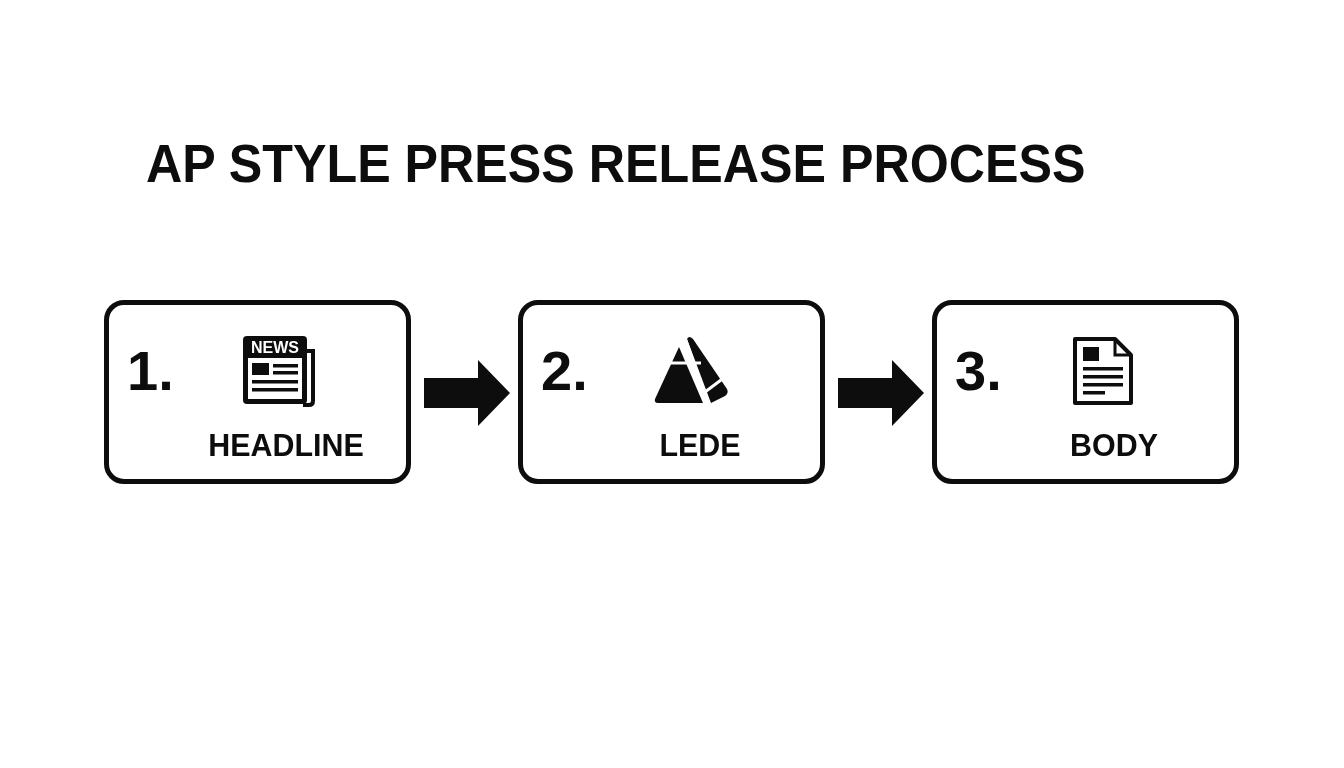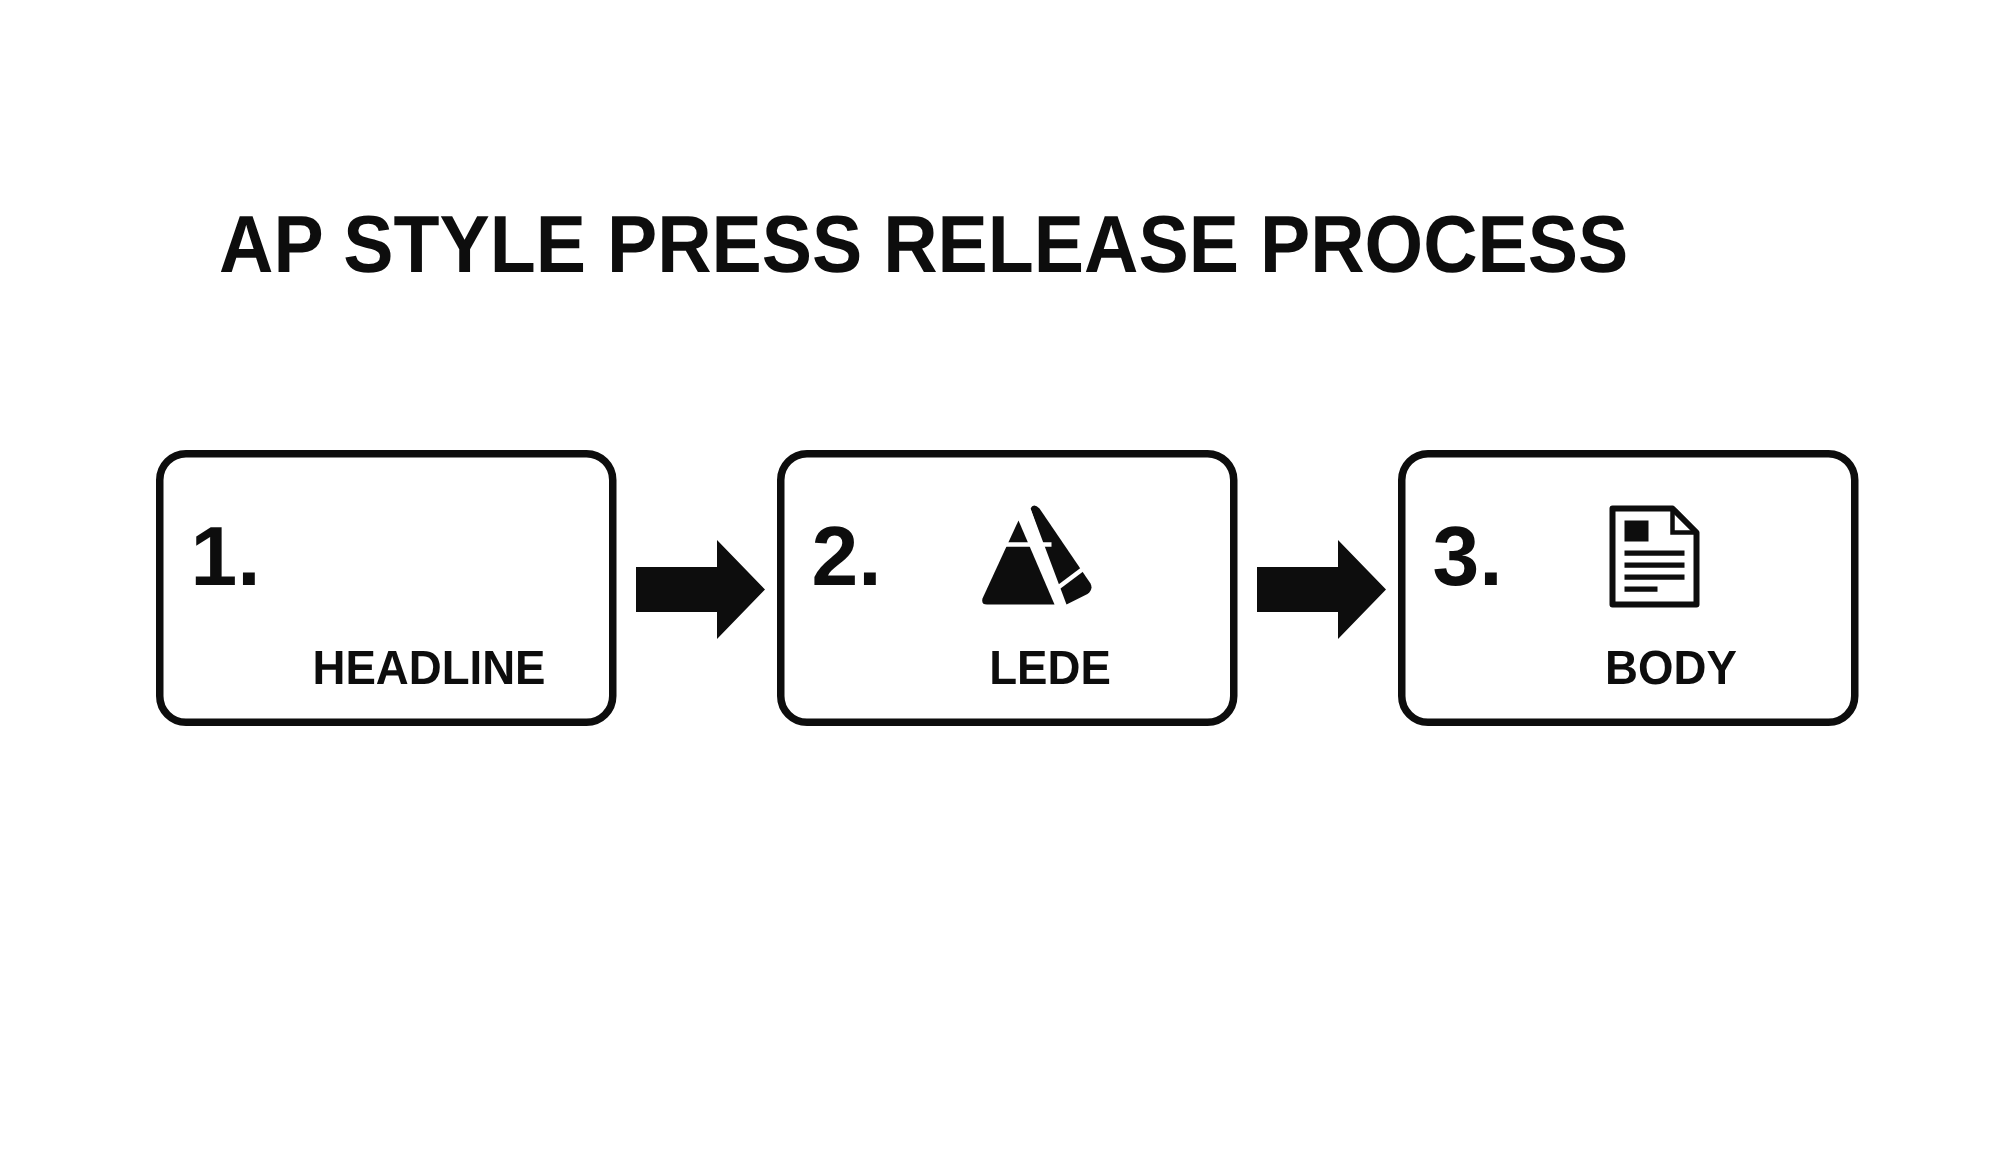--- a/index.html
+++ b/index.html
@@ -30,20 +30,33 @@
   }
   .arrow { position: absolute; top: 360px; width: 86px; height: 66px; }
 </style>
 </head>
 <body>
 
 <div class="title">AP STYLE PRESS RELEASE PROCESS</div>
 
 <div class="step" style="left:104px;">
   <div class="step-num">1.</div>
+  <div class="step-icon">
+    <svg width="82" height="80" viewBox="0 0 82 80">
+      <rect x="6" y="5" width="64" height="68" rx="4" fill="#0d0d0d"></rect>
+      <rect x="11" y="27" width="54" height="41" fill="#ffffff"></rect>
+      <text x="38" y="22" text-anchor="middle" font-family="Liberation Sans, sans-serif" font-weight="bold" font-size="16" fill="#ffffff">NEWS</text>
+      <rect x="15" y="32" width="17" height="12" fill="#0d0d0d"></rect>
+      <rect x="36" y="33" width="25" height="3.5" fill="#0d0d0d"></rect>
+      <rect x="36" y="40" width="25" height="3.5" fill="#0d0d0d"></rect>
+      <rect x="15" y="49" width="46" height="3.5" fill="#0d0d0d"></rect>
+      <rect x="15" y="57" width="46" height="3.5" fill="#0d0d0d"></rect>
+      <path d="M70 20 L76 20 L76 70 Q76 74 72 74 L66 74" fill="none" stroke="#0d0d0d" stroke-width="4"></path>
+    </svg>
+  </div>
   <div class="step-label">HEADLINE</div>
 </div>
 
 <div class="arrow" style="left:424px;">
   <svg width="86" height="66" viewBox="0 0 86 66">
     <polygon points="0,18 54,18 54,0 86,33 54,66 54,48 0,48" fill="#0d0d0d"></polygon>
   </svg>
 </div>
 
 <div class="step" style="left:518px;">

